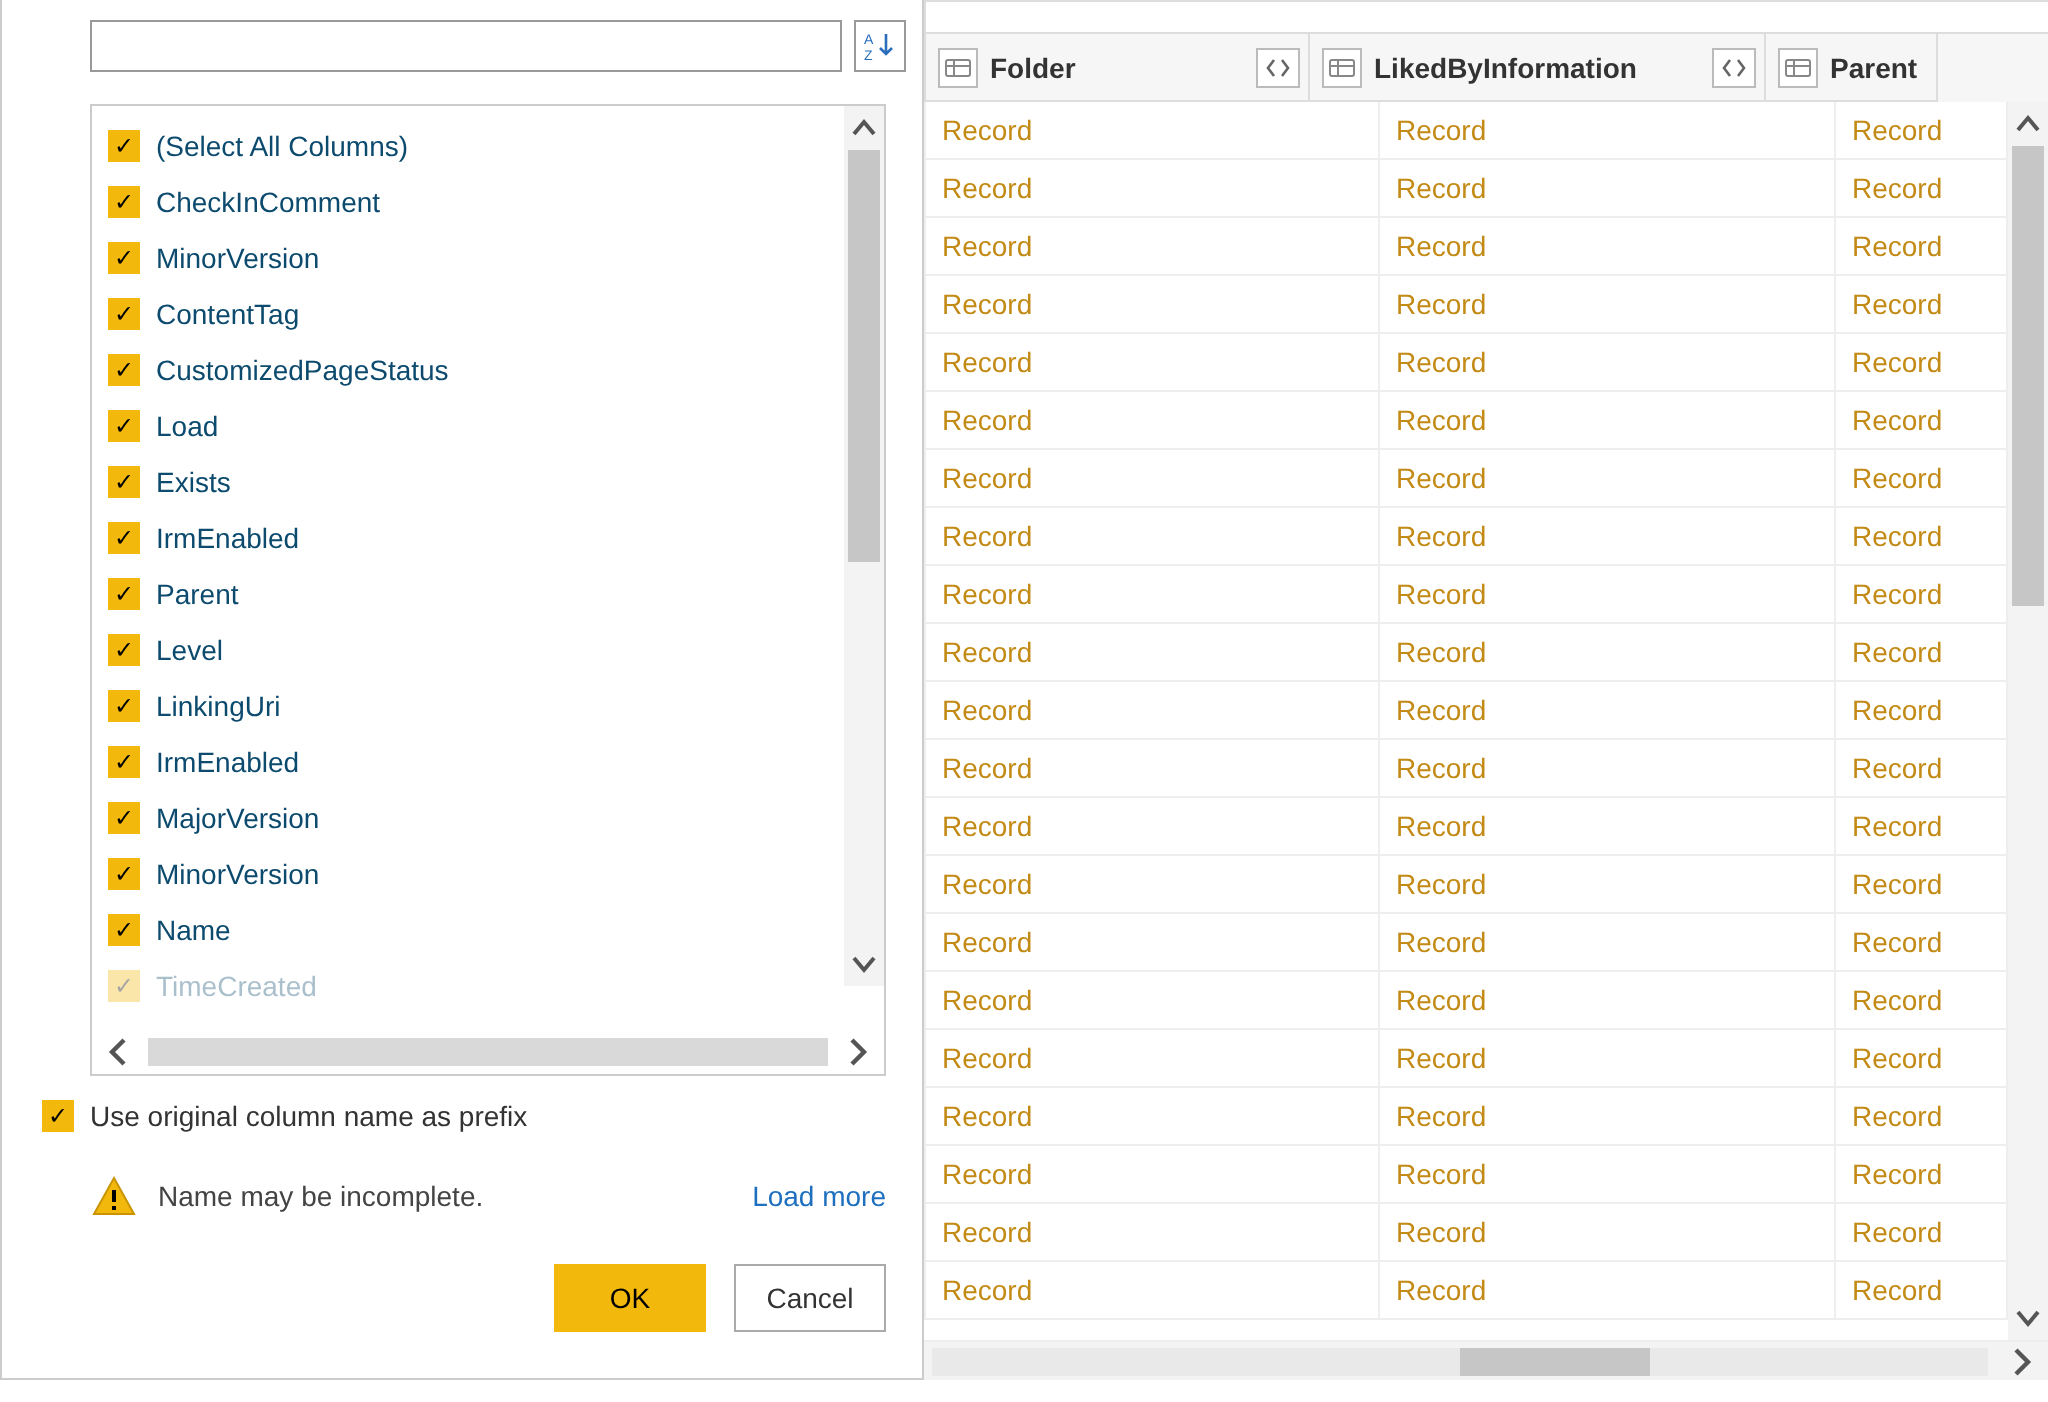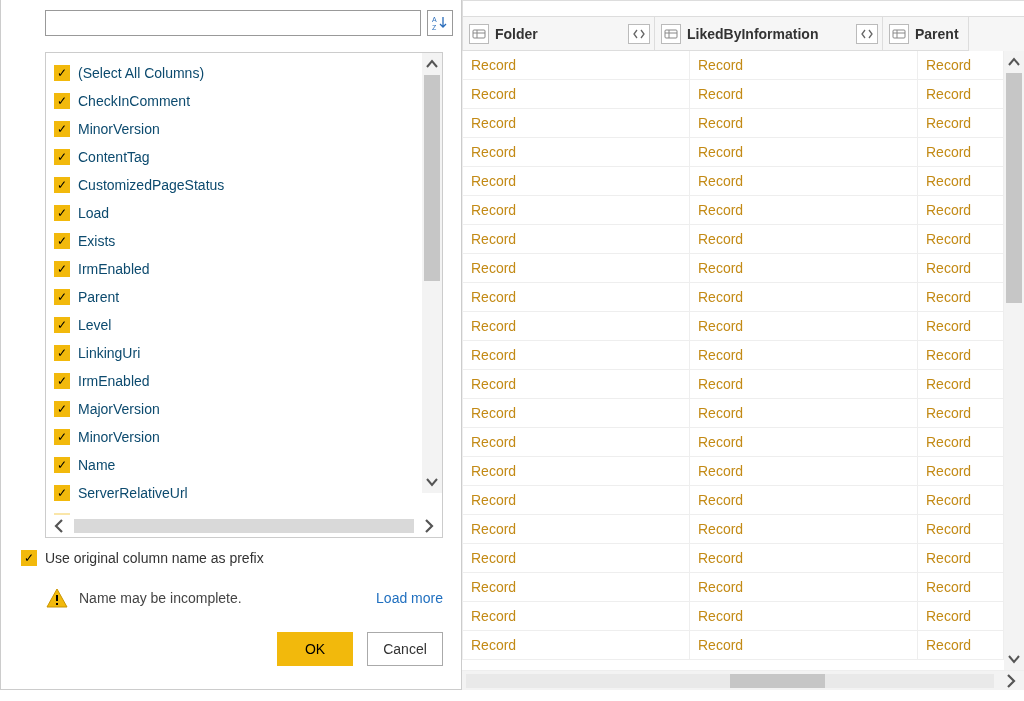--- a/index.html
+++ b/index.html
@@ -335,24 +335,20 @@
               <span>MajorVersion</span>
             </div>
             <div class="list-item">
               <span class="chk"></span>
               <span>MinorVersion</span>
             </div>
             <div class="list-item">
               <span class="chk"></span>
               <span>Name</span>
             </div>
-            <div class="list-item">
-              <span class="chk"></span>
-              <span>ServerRelativeUrl</span>
-            </div>
             <div class="list-item faded">
               <span class="chk"></span>
               <span>TimeCreated</span>
             </div>
           </div>
 
         <div class="vscroll-track">
           <div class="vscroll-arrow">
             <svg viewBox="0 0 16 16">
                 <path d="M3 11 l5 -6 l5 6" stroke="#555" stroke-width="2" fill="none"></path>

